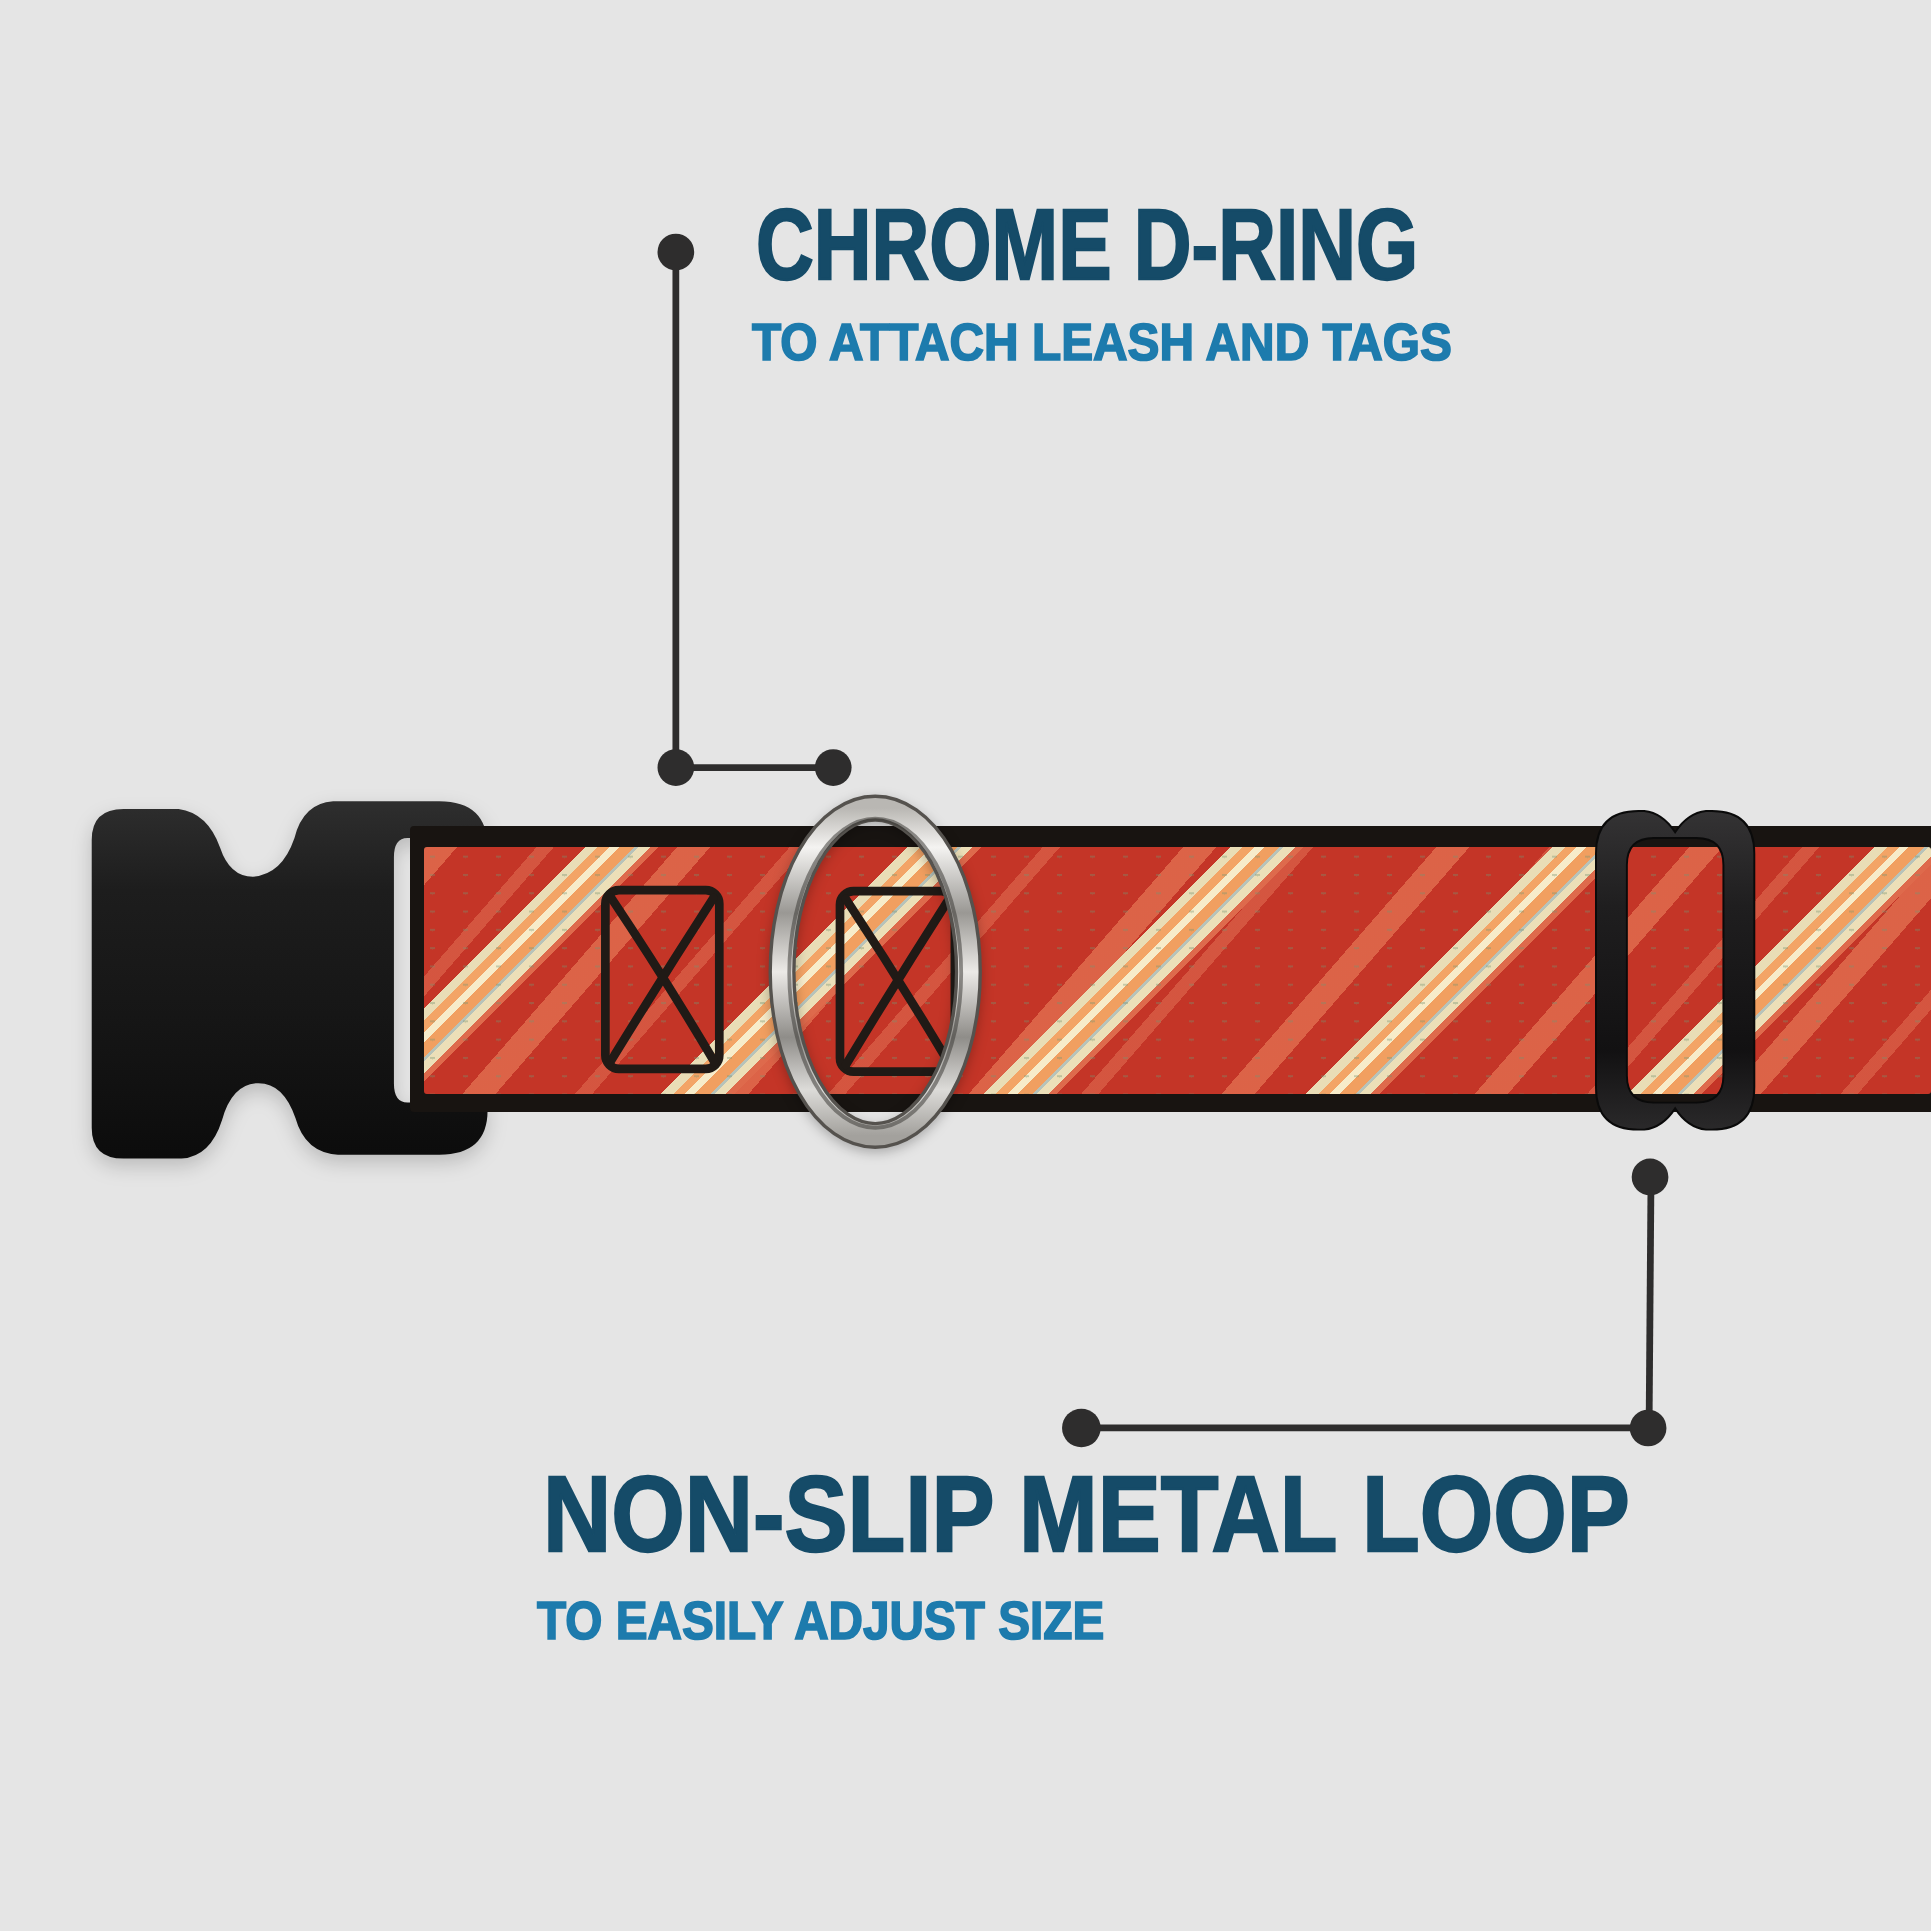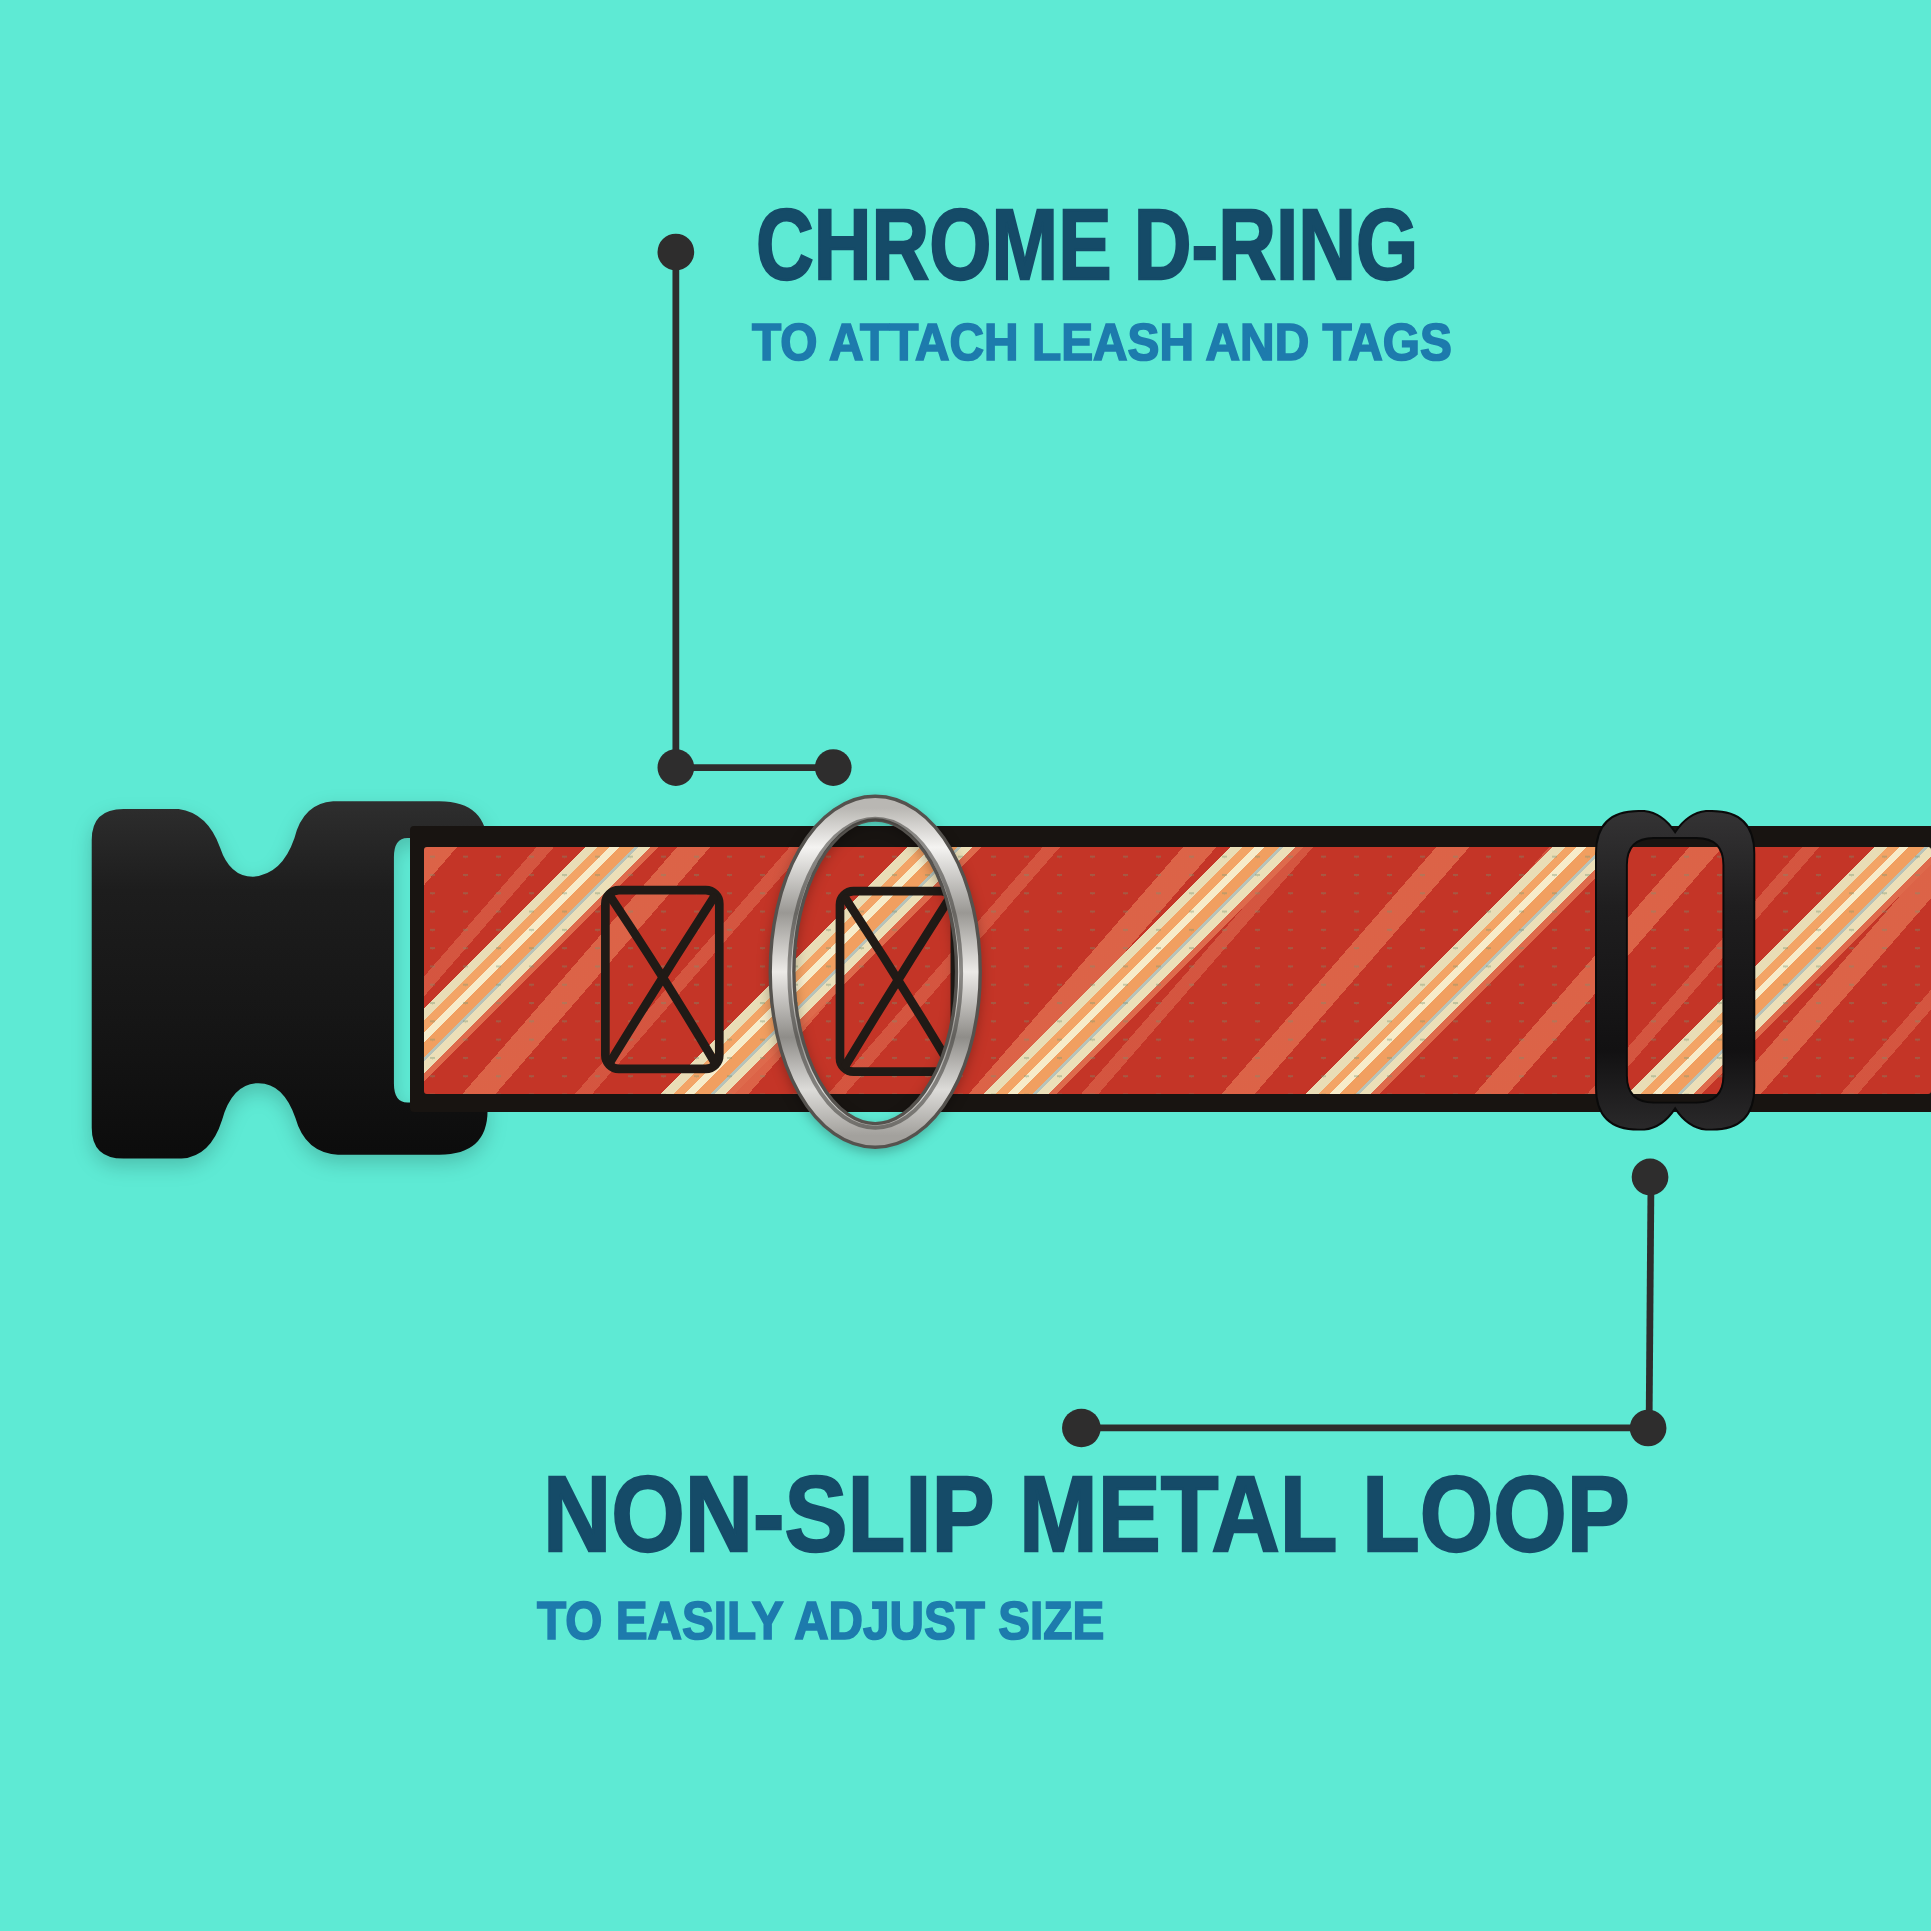--- a/index.html
+++ b/index.html
@@ -1,17 +1,17 @@
 <!DOCTYPE html>
 <html><head>
 <meta charset="utf-8">
 <style>
   html,body{margin:0;padding:0;background:#ffffff;}
   .canvas{
-    position:relative;width:1931px;height:1931px;background:#5eead4;overflow:hidden;
+    position:relative;width:1931px;height:1931px;background:#e5e5e5;overflow:hidden;
     font-family:"Liberation Sans","DejaVu Sans",sans-serif;
   }
   .layer{position:absolute;left:0;top:0;width:1931px;height:1931px;}
   svg{display:block;}
 
   
   .callout-title{
     position:absolute;line-height:1;font-weight:700;white-space:nowrap;
     color:#154b68;-webkit-text-stroke:2.3px #154b68;
     transform-origin:left top;

